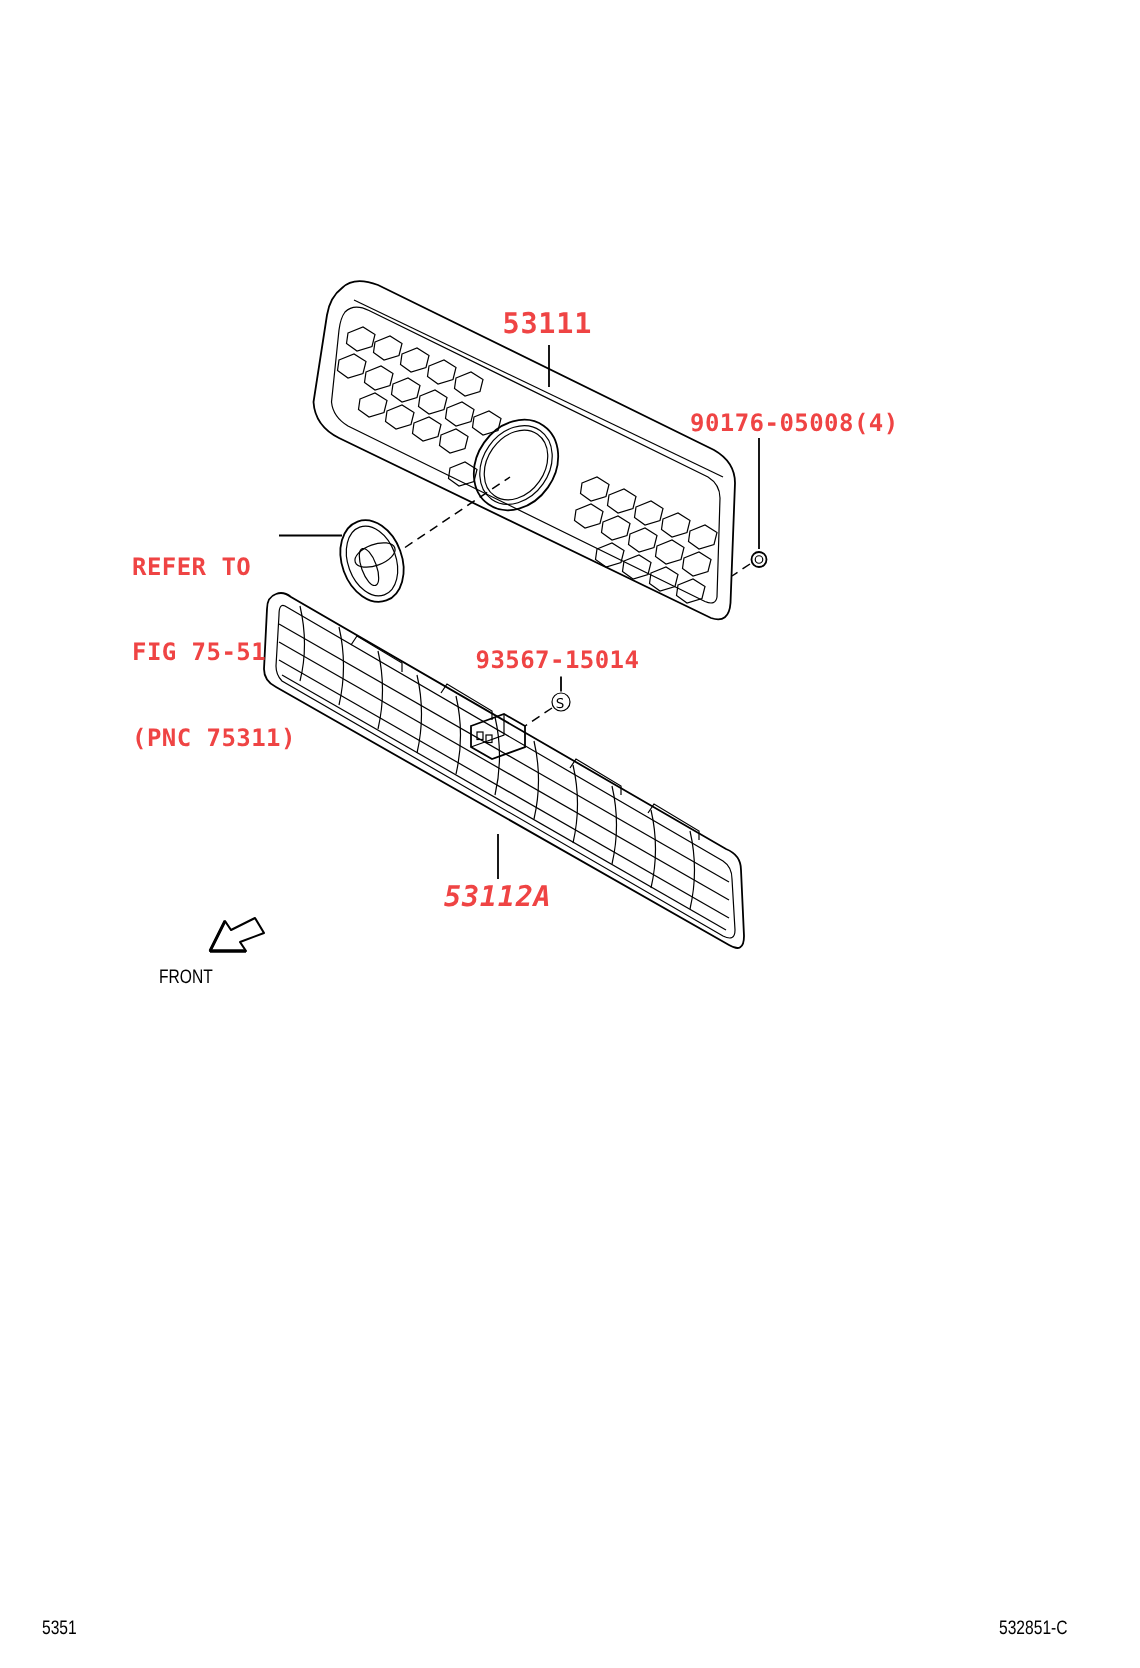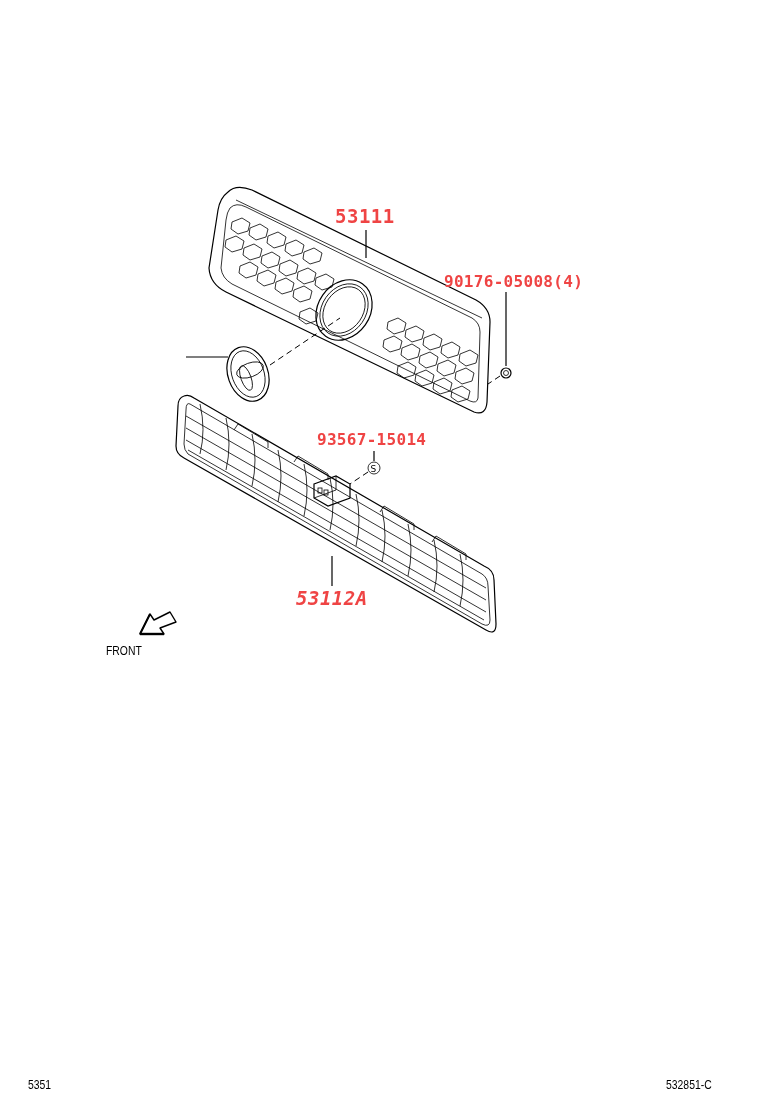--- a/index.html
+++ b/index.html
@@ -149,22 +149,27 @@
     <line class="ln" x1="332" y1="556" x2="332" y2="586"></line>
 
     <g>
       <path d="M140,634 L164,634 L160,628 L176,622 L170,612 L154,620 L150,614 Z" fill="#fff" stroke="#000" stroke-width="1.4" stroke-linejoin="round"></path>
       <path d="M140,634 L164,634" stroke="#000" stroke-width="2.4"></path>
       <path d="M140,634 L150,614" stroke="#000" stroke-width="2"></path>
     </g>
   </svg>
 
   <div class="label lg" style="left:335px; top:207px;">53111</div>
-  <div class="label md" style="left:444px; top:274px;text-align:center;">90176-05008(4)</div>
+  <div class="label md" style="left:460px; top:274px;text-align:center;">90176-05008(4)</div>
   <div class="label md" style="left:317px; top:432px;">93567-15014</div>
   <div class="label lg" style="left:296px; top:589px;font-style:italic;">53112A</div>
 
+  <div class="label ref" style="left:88px; top:330px;">
+    <div>REFER TO</div>
+    <div>FIG 75-51</div>
+    <div>(PNC 75311)</div>
+  </div>
 
   <div class="small" style="left:106px; top:643px;">FRONT</div>
 
   <div class="small" style="left:28px; top:1077px;">5351</div>
   <div class="small" style="left:666px; top:1077px;">532851-C</div>
 </div>
 
 </body></html>

